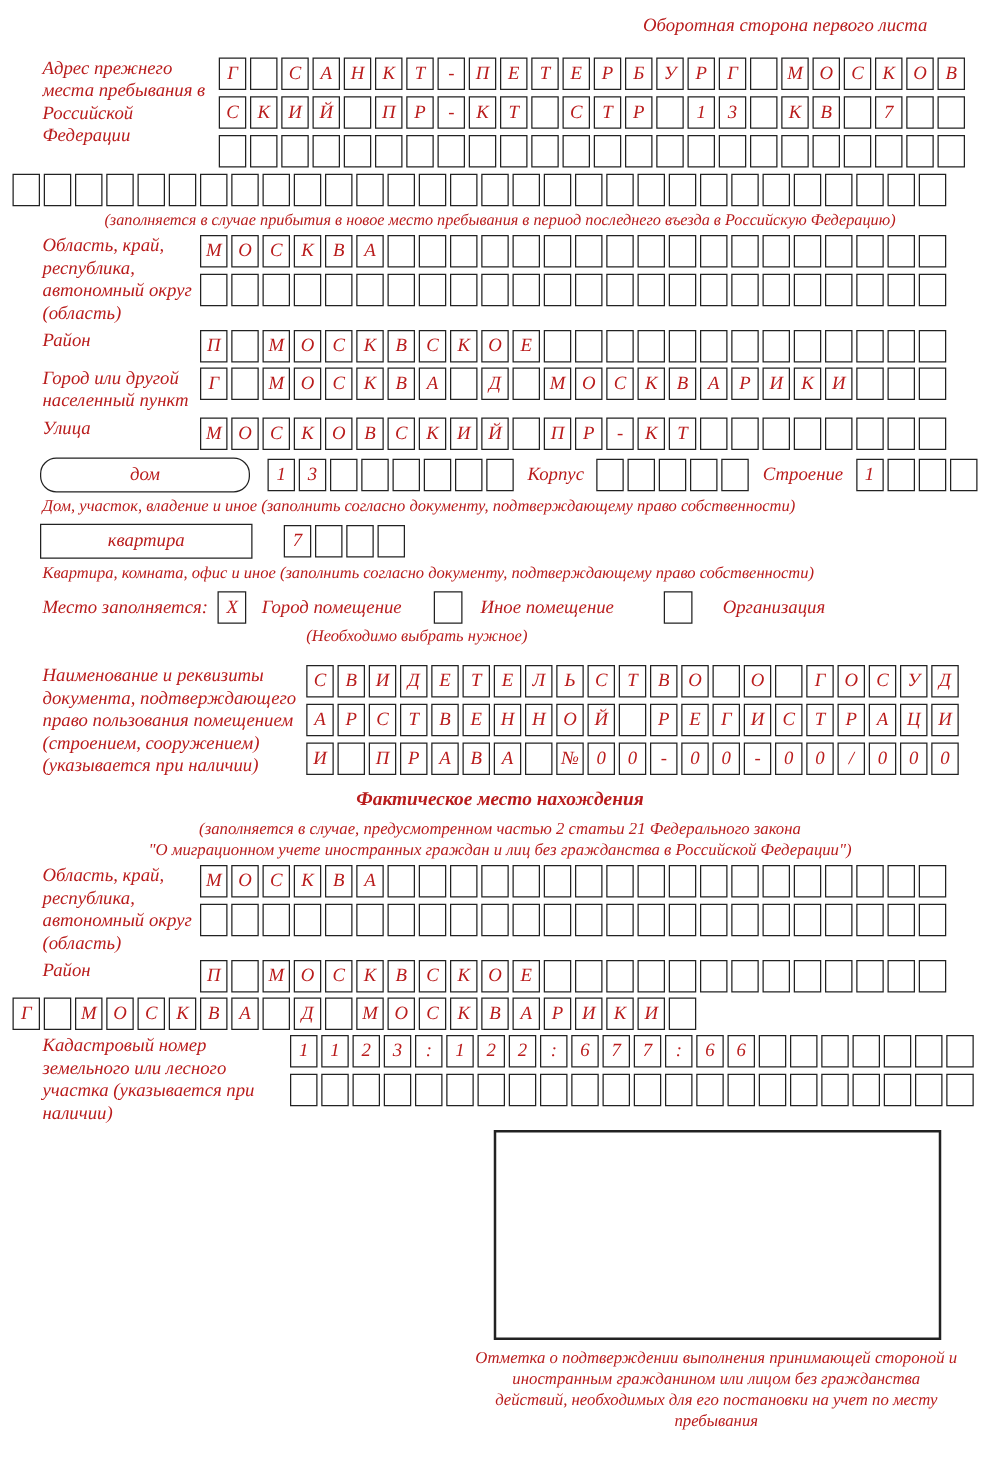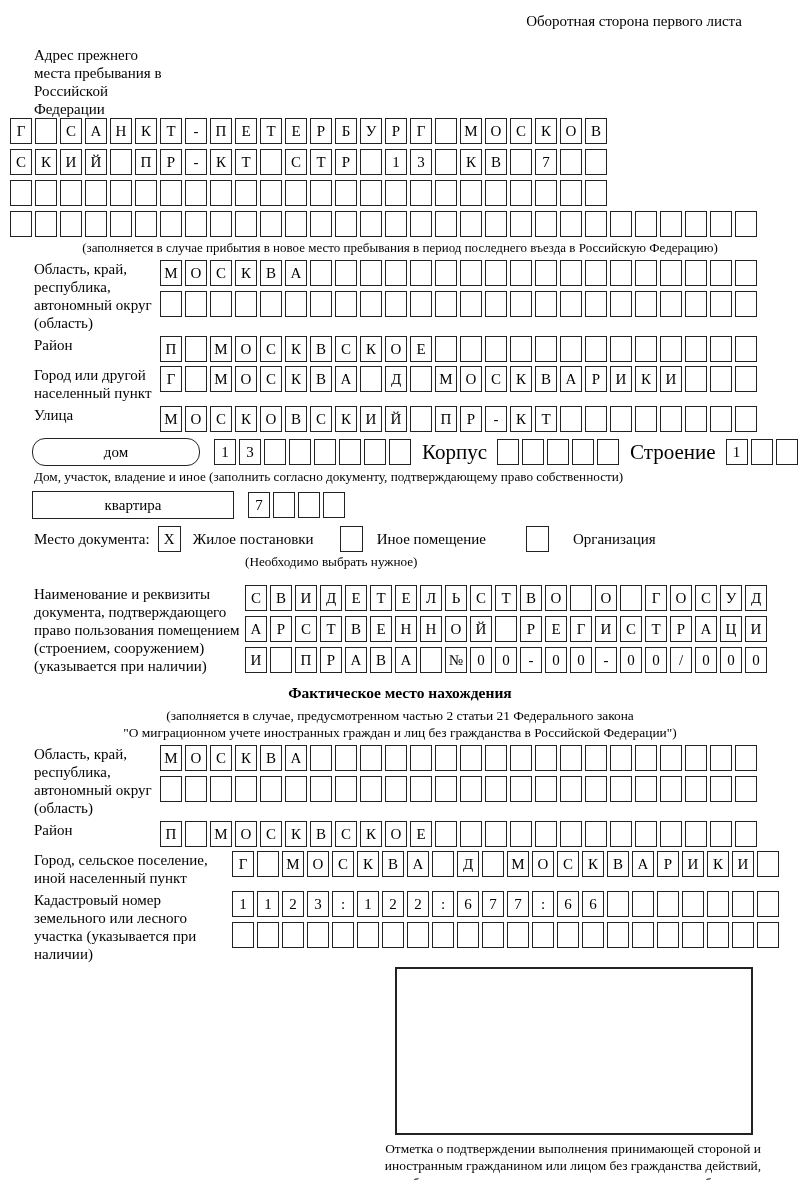--- a/index.html
+++ b/index.html
@@ -1,50 +1,50 @@
 <!DOCTYPE html>
 <html><head>
 <meta charset="utf-8">
 <style>
   html,body{margin:0;padding:0;background:#fff;}
   .page{
     width:800px;height:1180px;box-sizing:border-box;overflow:hidden;
     padding:12px 10px 0 10px;position:relative;
-    font-family:"Liberation Serif", serif;color:#000000;
+    font-family:"Liberation Serif", serif;color:#b91c1c;font-style:italic;
   }
   .header-note{text-align:right;padding-right:48px;font-size:15px;line-height:18px;}
 
   
   .cells{display:flex;flex-wrap:nowrap;}
   .cell{
     flex:0 0 auto;width:22px;height:26px;margin-right:3px;
     border:1.6px solid #222;box-sizing:border-box;
     display:flex;align-items:center;justify-content:center;
     font-size:15px;line-height:1;
   }
   .rowstack .cells{margin-bottom:5px;}
   .rowstack .cells:last-child{margin-bottom:0;}
 
   .frow{display:flex;align-items:flex-start;margin-top:4px;}
   .lbl{flex:0 0 auto;box-sizing:border-box;padding-left:24px;font-size:15px;line-height:18px;}
   .w165{width:165px;} .w150{width:150px;} .w235{width:235px;} .w222{width:222px;}
 
-  .prev-block{margin-top:16px;flex-direction:column;}
+  .prev-block{margin-top:16px;}
   .fullrow{margin-top:5px;}
   .footnote{text-align:center;font-size:13px;line-height:16px;margin-top:3px;}
   .section-title{text-align:center;font-weight:bold;font-size:16px;line-height:20px;margin-top:6px;}
 
   .house-row{display:flex;align-items:center;margin:6px 0 0 22px;}
   .bigbox{
     border:1.6px solid #222;height:28px;box-sizing:border-box;flex:0 0 auto;
     display:flex;align-items:center;justify-content:center;font-size:15px;
   }
   .bigbox.dom{width:168px;margin-right:14px;border-radius:13px;}
-  .bigbox.kv{width:202px;margin-right:14px;}
-  .inline-lbl{font-size:21px;margin:0 10px 0 8px;flex:0 0 auto;}
+  .bigbox.kv{width:170px;margin-right:25px;}
+  .inline-lbl{font-size:15px;margin:0 10px 0 8px;flex:0 0 auto;}
   .caption{font-size:13.2px;line-height:16px;margin:3px 0 0 24px;}
 
   .stay-row{display:flex;align-items:center;margin:7px 0 0 24px;font-size:15px;}
   .checkbox{
     width:23px;height:26px;border:1.6px solid #222;box-sizing:border-box;flex:0 0 auto;
     display:flex;align-items:center;justify-content:center;font-size:15px;
   }
   .cb1{margin:0 12px 0 8px;} .cb2{margin:0 14px 0 26px;} .cb3{margin:0 24px 0 40px;}
   .choose-note{font-size:13.2px;line-height:16px;margin:2px 0 0 235px;}
 
@@ -361,25 +361,26 @@
 
   <div class="house-row">
     <div class="bigbox kv">квартира</div>
     <div class="cells">
         <span class="cell">7</span>
         <span class="cell"></span>
         <span class="cell"></span>
         <span class="cell"></span>
       </div>
   </div>
+  <div class="caption">Квартира, комната, офис и иное (заполнить согласно документу, подтверждающему право собственности)</div>
 
   <div class="stay-row">
-    <span>Место документа:</span>
+    <span>Место заполняется:</span>
     <span class="checkbox cb1">X</span>
-    <span>Жилое постановки</span>
+    <span>Город помещение</span>
     <span class="checkbox cb2"></span>
     <span>Иное помещение</span>
     <span class="checkbox cb3"></span>
     <span>Организация</span>
   </div>
   <div class="choose-note">(Необходимо выбрать нужное)</div>
 
   <div class="frow doc-block">
     <div class="lbl w235">Наименование и реквизиты документа, подтверждающего право пользования помещением (строением, сооружением) (указывается при наличии)</div>
     <div class="rowstack">
@@ -541,21 +542,20 @@
         <span class="cell"></span>
         <span class="cell"></span>
         <span class="cell"></span>
         <span class="cell"></span>
         <span class="cell"></span>
         <span class="cell"></span>
       </div>
   </div>
 
   <div class="frow">
-    <div class="lbl w222">Город, сельское поселение, иной населенный пункт</div>
     <div class="cells">
         <span class="cell">Г</span>
         <span class="cell"></span>
         <span class="cell">М</span>
         <span class="cell">О</span>
         <span class="cell">С</span>
         <span class="cell">К</span>
         <span class="cell">В</span>
         <span class="cell">А</span>
         <span class="cell"></span>

